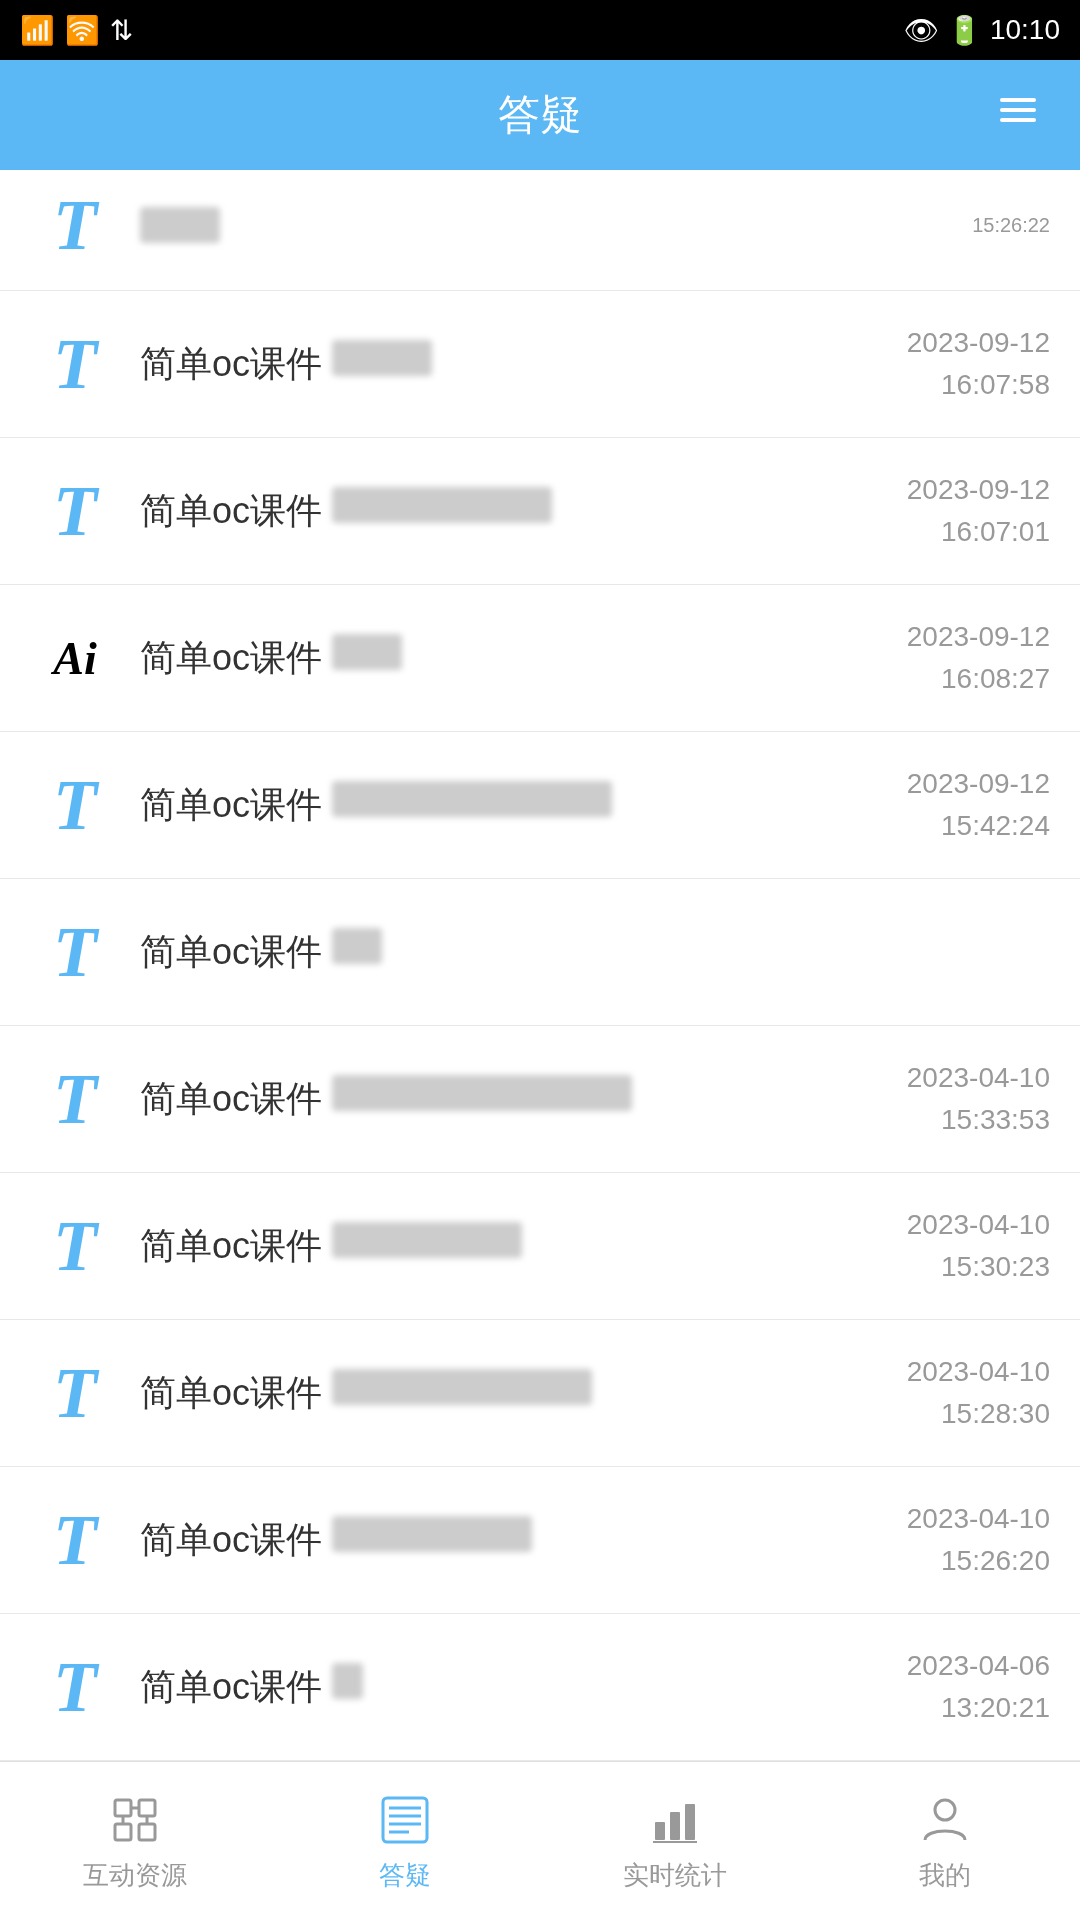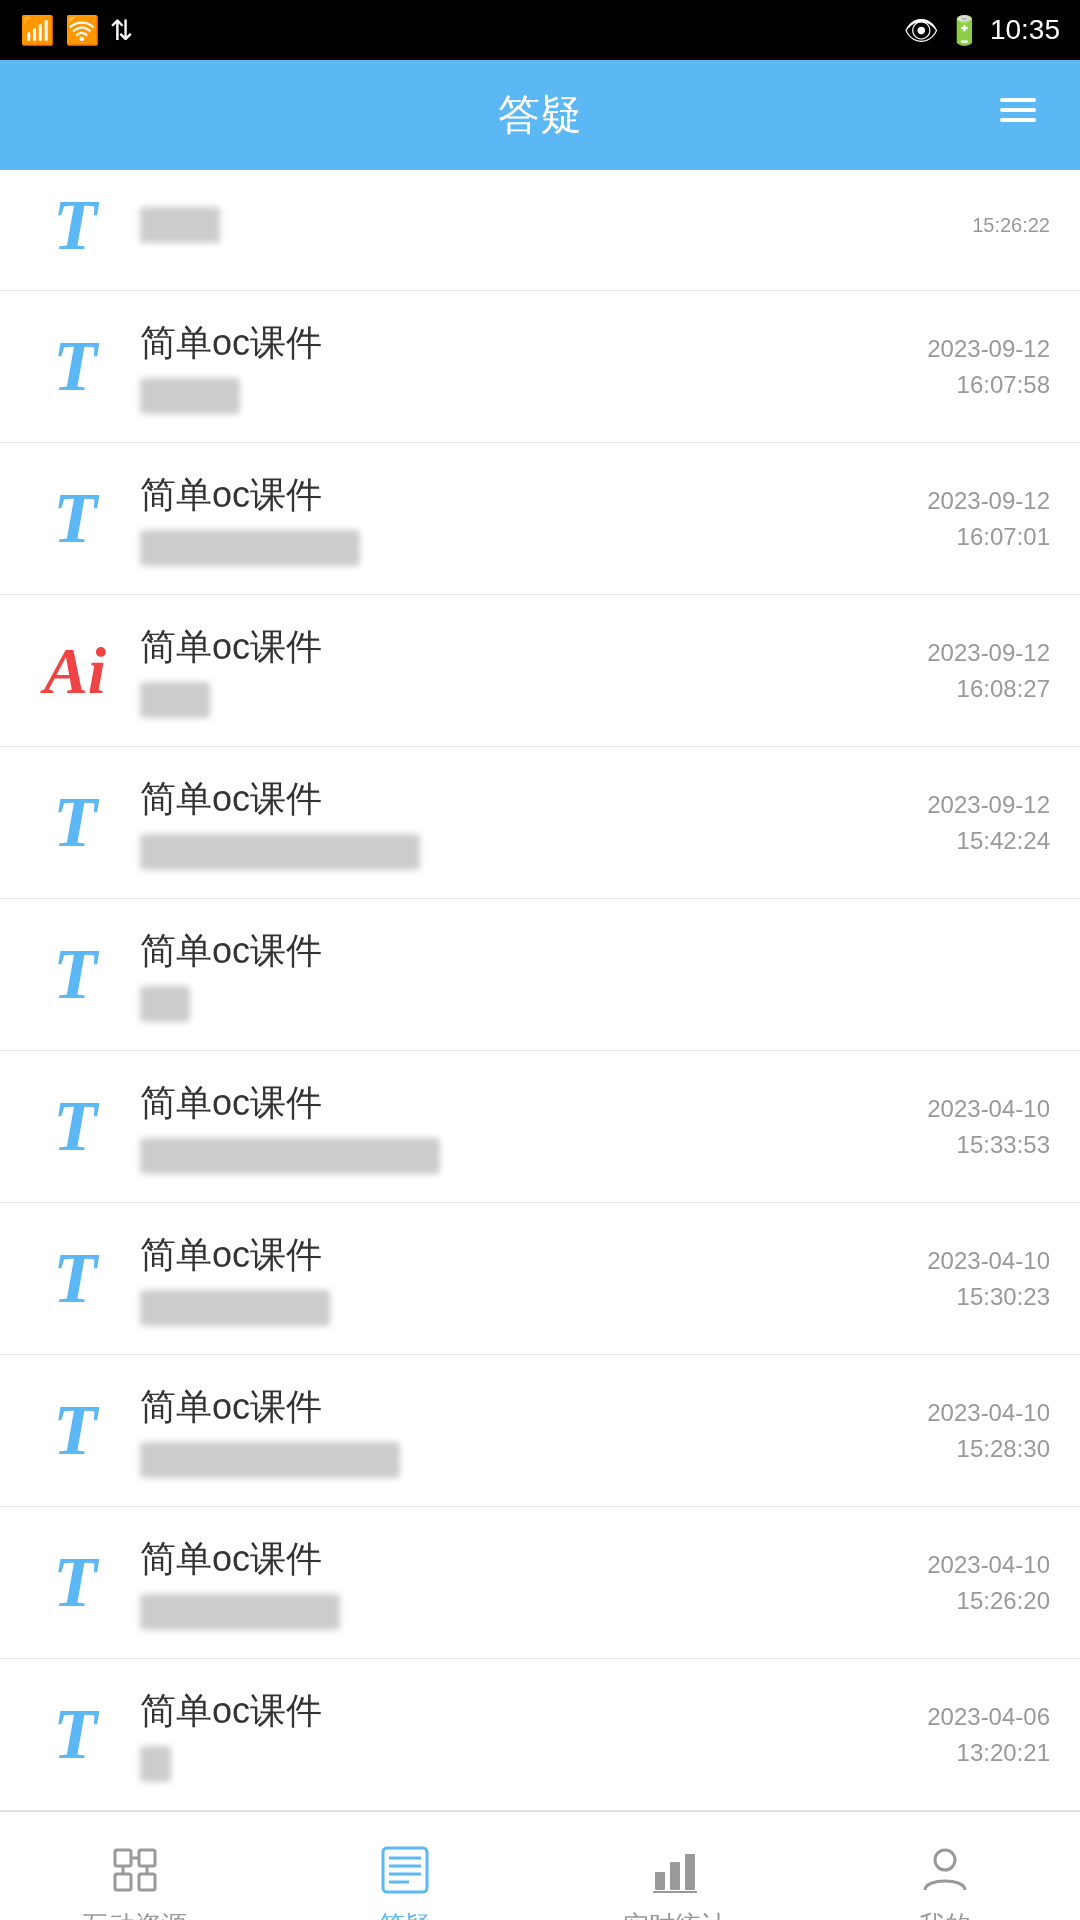--- a/index.html
+++ b/index.html
@@ -96,44 +96,44 @@
 
     .icon-t {
       font-size: 72px;
       font-weight: bold;
       color: #5bb8f5;
       font-family: "Times New Roman", serif;
       font-style: italic;
     }
 
     .icon-ai {
-      font-size: 66px;
+      font-size: 46px;
       font-weight: bold;
-      color: #ef4444;
+      color: #000000;
       font-family: "Times New Roman", serif;
       font-style: italic;
     }
 
     .item-content {
       flex: 1;
       display: flex;
-      flex-direction: column;
+      flex-direction: row;
       gap: 10px;
     }
 
     .item-title {
       font-size: 36px;
       color: #333;
       font-weight: 500;
     }
 
     .item-date {
       text-align: right;
       color: #999;
-      font-size: 24px;
+      font-size: 28px;
       flex-shrink: 0;
       line-height: 1.5;
     }
 
     
     .bottom-nav {
       width: 100%;
       height: 160px;
       background: #fff;
       border-top: 1px solid #e0e0e0;
@@ -189,21 +189,21 @@
 
 <div class="status-bar">
   <div class="status-left">
     <span>📶</span>
     <span>🛜</span>
     <span>⇅</span>
   </div>
   <div class="status-right">
     <span>👁</span>
     <span>🔋</span>
-    <span>10:35</span>
+    <span>10:10</span>
   </div>
 </div>
 
 <div class="header">
   <span class="header-title">答疑</span>
   <span class="header-menu">
     <svg width="44" height="44" viewBox="0 0 44 44" fill="white">
       <rect x="4" y="10" width="36" height="4" rx="2"></rect>
       <rect x="4" y="20" width="36" height="4" rx="2"></rect>
       <rect x="4" y="30" width="36" height="4" rx="2"></rect>

